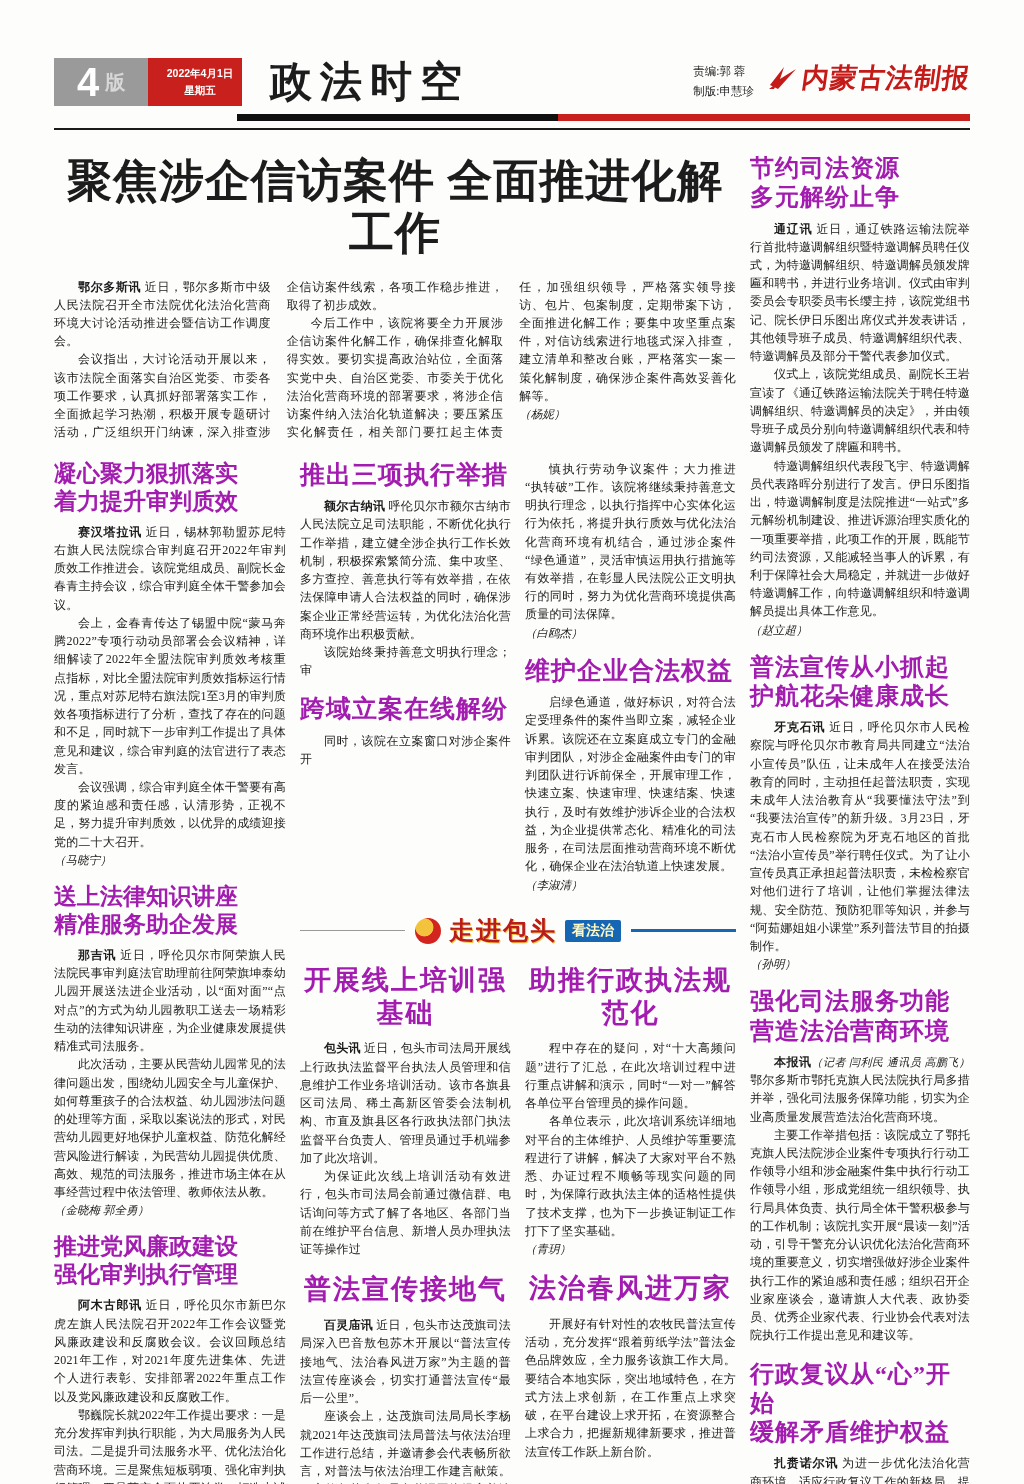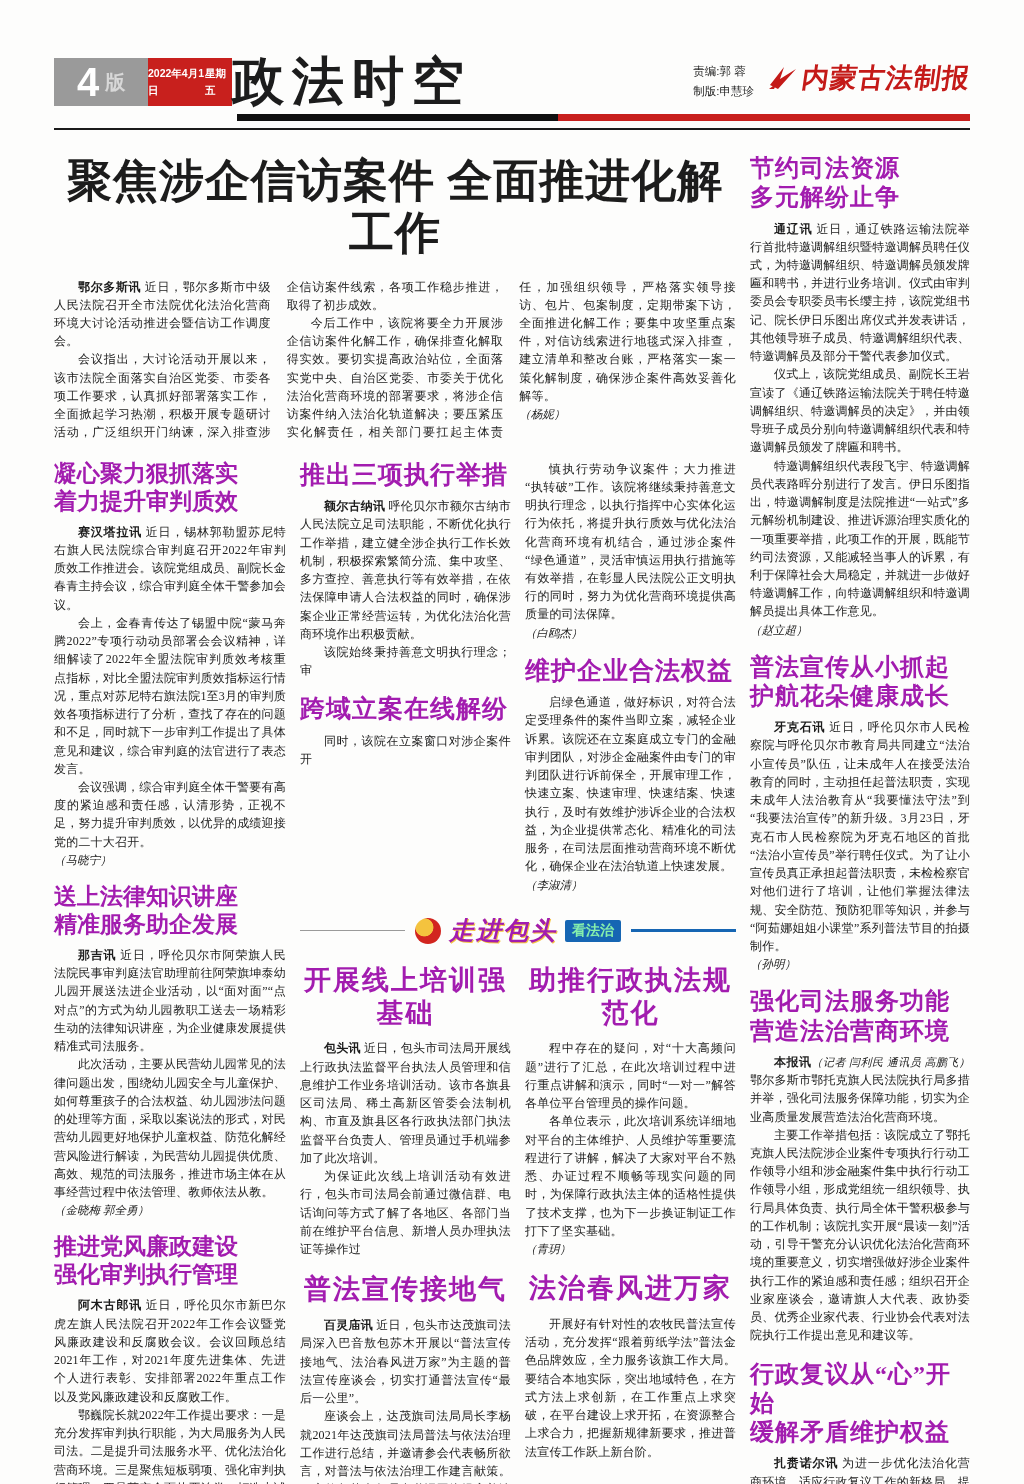--- a/index.html
+++ b/index.html
@@ -5,26 +5,26 @@
   html,body{margin:0;padding:0;background:#e9e9e9;}
   .page{width:1024px;height:1484px;background:#fdfdfc;margin:0 auto;position:relative;
         overflow:hidden;font-family:"Liberation Serif","DejaVu Serif",serif;color:#1c1c1c;}
   .inner{padding:58px 54px 0 54px;}
 
   
   .mhead{display:flex;align-items:flex-start;}
   .pagebox{width:94px;height:48px;background:#9a9a9a;display:flex;align-items:center;justify-content:center;gap:6px;}
   .pagenum{color:#fff;font-size:40px;font-weight:bold;line-height:1;font-family:"Liberation Sans",sans-serif;}
   .pagelabel{color:#e3e3e3;font-size:20px;font-weight:bold;opacity:.85;}
-  .datebox{width:84px;height:48px;background:#c8201d;color:#fff;display:flex;flex-direction:row;
+  .datebox{width:84px;height:48px;background:#c8201d;color:#fff;display:flex;flex-direction:column;
            align-items:center;justify-content:center;font-size:10.5px;font-weight:bold;line-height:1.6;
-           font-family:"Liberation Sans",sans-serif;}
-  .secttitle{font-size:52px;font-weight:900;letter-spacing:8px;line-height:48px;}
+           font-family:"Liberation Sans",sans-serif;padding-left:10px;}
+  .secttitle{font-size:42px;font-weight:900;letter-spacing:8px;margin-left:28px;line-height:48px;}
   .hspace{flex:1;}
-  .meta{font-size:11.5px;line-height:1.7;margin:4px 14px 0 0;font-family:Liberation Sans, sans-serif;}
+  .meta{font-size:11.5px;line-height:1.7;margin:4px 14px 0 0;font-family:Liberation Serif, serif;}
   .brand{display:flex;align-items:center;margin-top:2px;}
   .brandtext{color:#c41a18;font-size:27px;font-weight:900;transform:skewX(-8deg);letter-spacing:1px;
              font-family:"Liberation Serif",serif;}
   .emblem{width:30px;height:26px;margin-right:4px;}
   .rule1{height:7px;margin-top:8px;background:linear-gradient(90deg,transparent 0 20%,#101010 20% 55%,#c8201d 55% 100%);}
   .rule2{height:2px;background:#1b1b1b;margin-top:7px;}
 
   
   .main{display:flex;gap:14px;margin-top:24px;}
   .leftmain{width:682px;flex:none;}
@@ -53,23 +53,23 @@
   b.dateline{font-weight:bold;}
   i.credit{font-style:italic;font-size:11px;}
   .byline{text-align:left;font-size:11.5px;font-style:italic;padding:2px 8px 0 0;}
 
   
   .banner{display:flex;align-items:center;margin:6px 0 16px 0;height:34px;}
   .bline{height:1px;background:#9a9a9a;flex:1;}
   .blineR{height:3px;background:#1666b3;flex:1;}
   .sun{width:26px;height:26px;border-radius:50%;flex:none;margin:0 8px 0 10px;
        background:radial-gradient(circle at 36% 36%,#f4c33e 0 37%,#d2251f 40%);}
-  .bt{color:#a21caf;font-size:25px;font-weight:900;font-style:italic;letter-spacing:2px;margin-right:8px;
+  .bt{color:#b91c1c;font-size:25px;font-weight:900;letter-spacing:2px;margin-right:8px;
       text-shadow:1px 1px 0 #f4c33e;}
-  .bs{background:#1666b3;color:#86efac;font-size:14px;font-weight:bold;padding:2px 7px;margin-right:10px;border-radius:2px;}
+  .bs{background:#1666b3;color:#fef9c3;font-size:14px;font-weight:bold;padding:2px 7px;margin-right:10px;border-radius:2px;}
 </style>
 </head>
 <body>
 
 <div class="page">
   <div class="inner">
 
     <div class="mhead">
       <div class="pagebox">
         <span class="pagenum">4</span>

